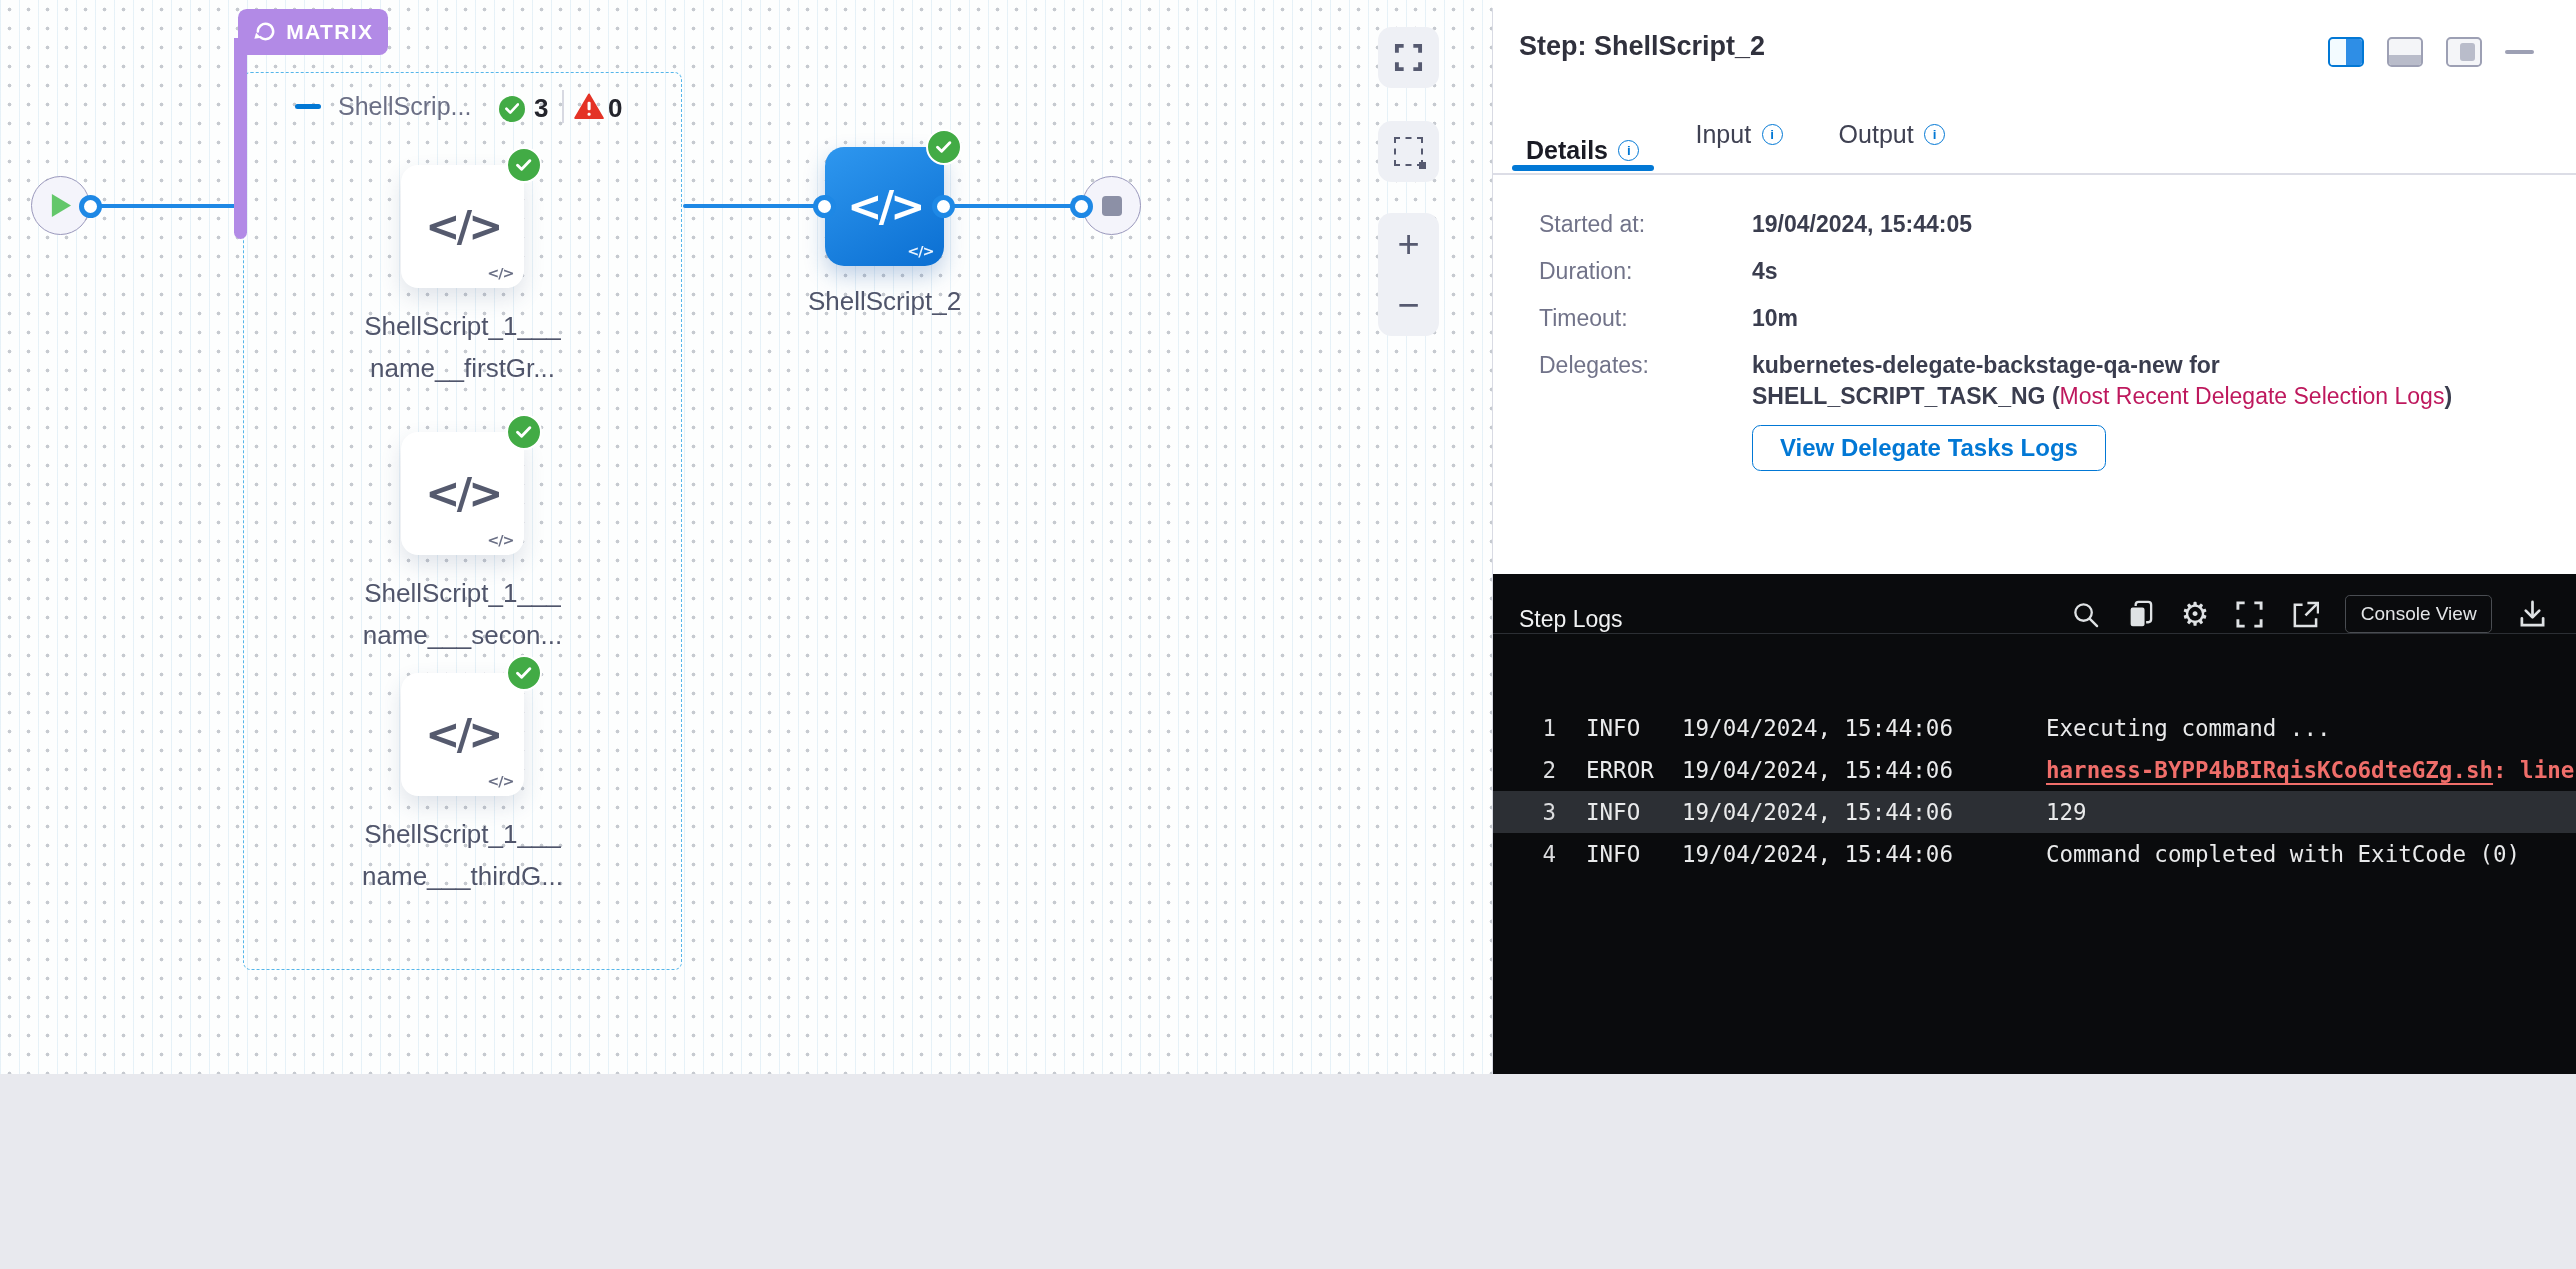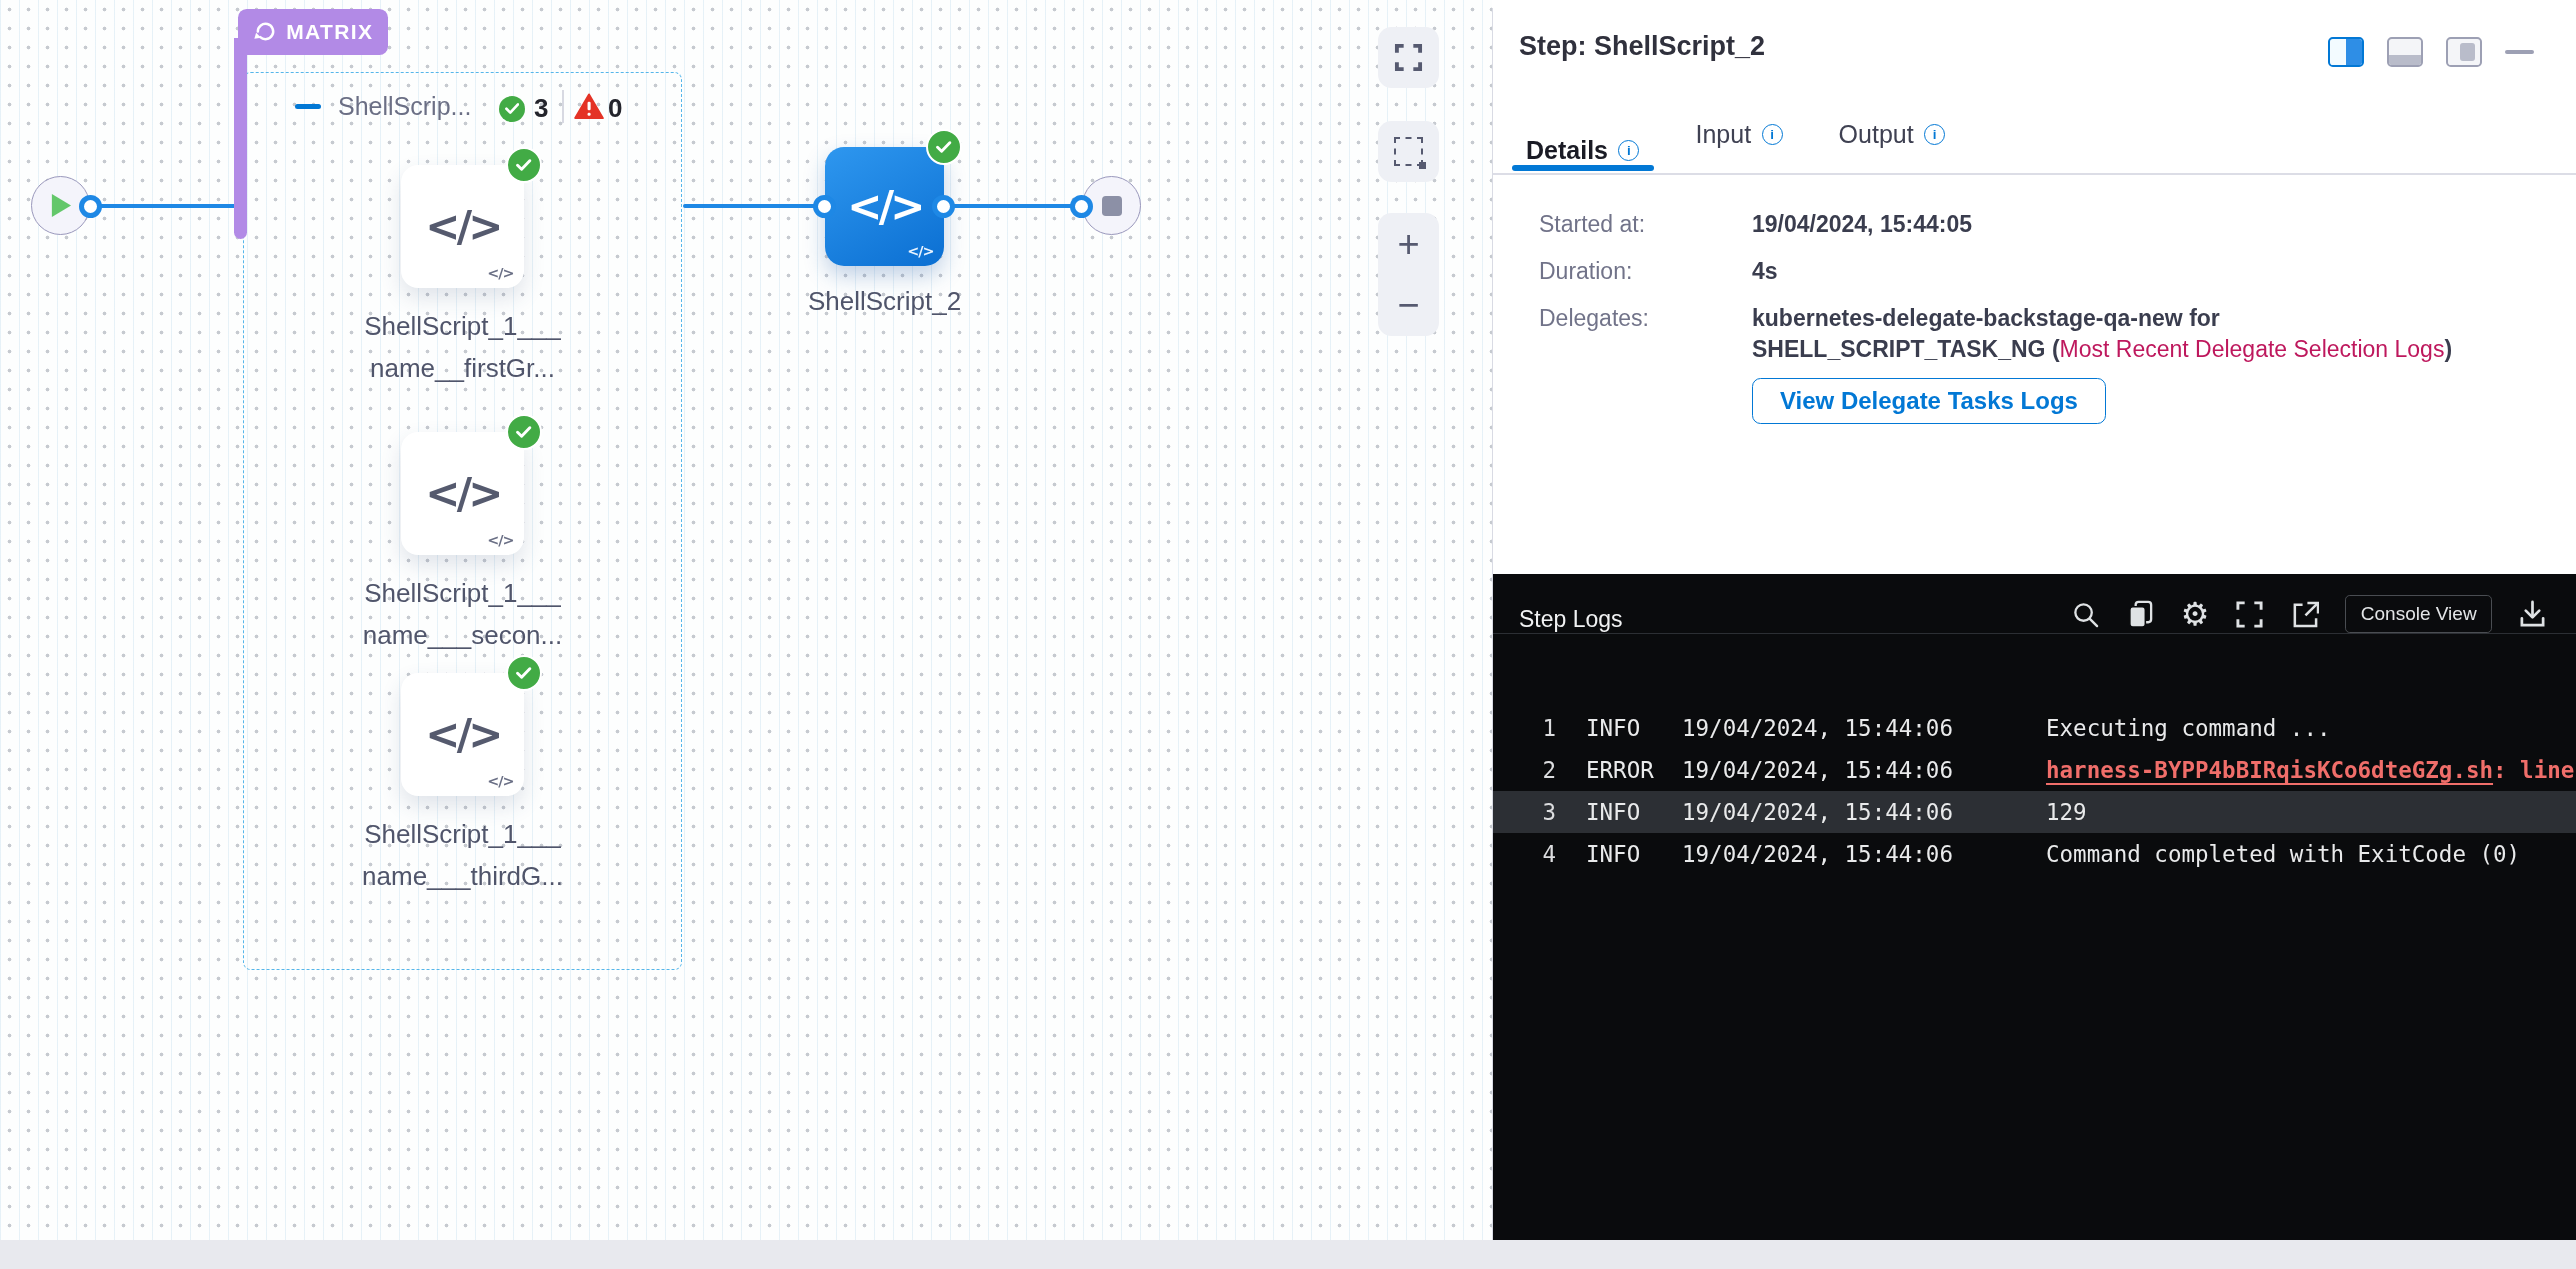--- a/index.html
+++ b/index.html
@@ -1,16 +1,16 @@
 <!DOCTYPE html>
 <html><head>
 <meta charset="utf-8">
 <style>
   html,body{margin:0;padding:0;background:#e8e9ee;}
-  #app{position:relative;width:2576px;height:1240px;overflow:hidden;
+  #app{position:relative;width:2576px;height:1074px;overflow:hidden;
        font-family:"Liberation Sans",sans-serif;background:#fff;}
 
   
   .canvas{position:absolute;left:0;top:0;width:1492px;height:1270px;background-color:#fdfefe;
     background-image:
       radial-gradient(circle,#c6cad0 1.6px,transparent 2.2px),
       linear-gradient(90deg,rgba(130,185,220,0.18) 1.4px,transparent 1.4px);
     background-size:19px 19px;}
   .edge{position:absolute;height:3.8px;background:#1e88e5;border-radius:1.9px;}
   .port{position:absolute;width:23px;height:23px;border-radius:50%;background:#fff;
@@ -265,20 +265,24 @@
     <div class="details">
       <div class="drow">
         <div class="dlabel">Started at:</div>
         <div class="dvalue">19/04/2024, 15:44:05</div>
       </div>
       <div class="drow">
         <div class="dlabel">Duration:</div>
         <div class="dvalue">4s</div>
       </div>
       <div class="drow">
+        <div class="dlabel">Timeout:</div>
+        <div class="dvalue">10m</div>
+      </div>
+      <div class="drow">
         <div class="dlabel">Delegates:</div>
         <div>
           <div class="dvalue">kubernetes-delegate-backstage-qa-new for</div>
           <div style="margin-top:3.8px;">
             <span class="dvalue">SHELL_SCRIPT_TASK_NG (</span><span class="dlink">Most Recent Delegate Selection Logs</span><span class="dvalue">)</span>
           </div>
           <button class="delegate-btn">View Delegate Tasks Logs</button>
         </div>
       </div>
     </div>

